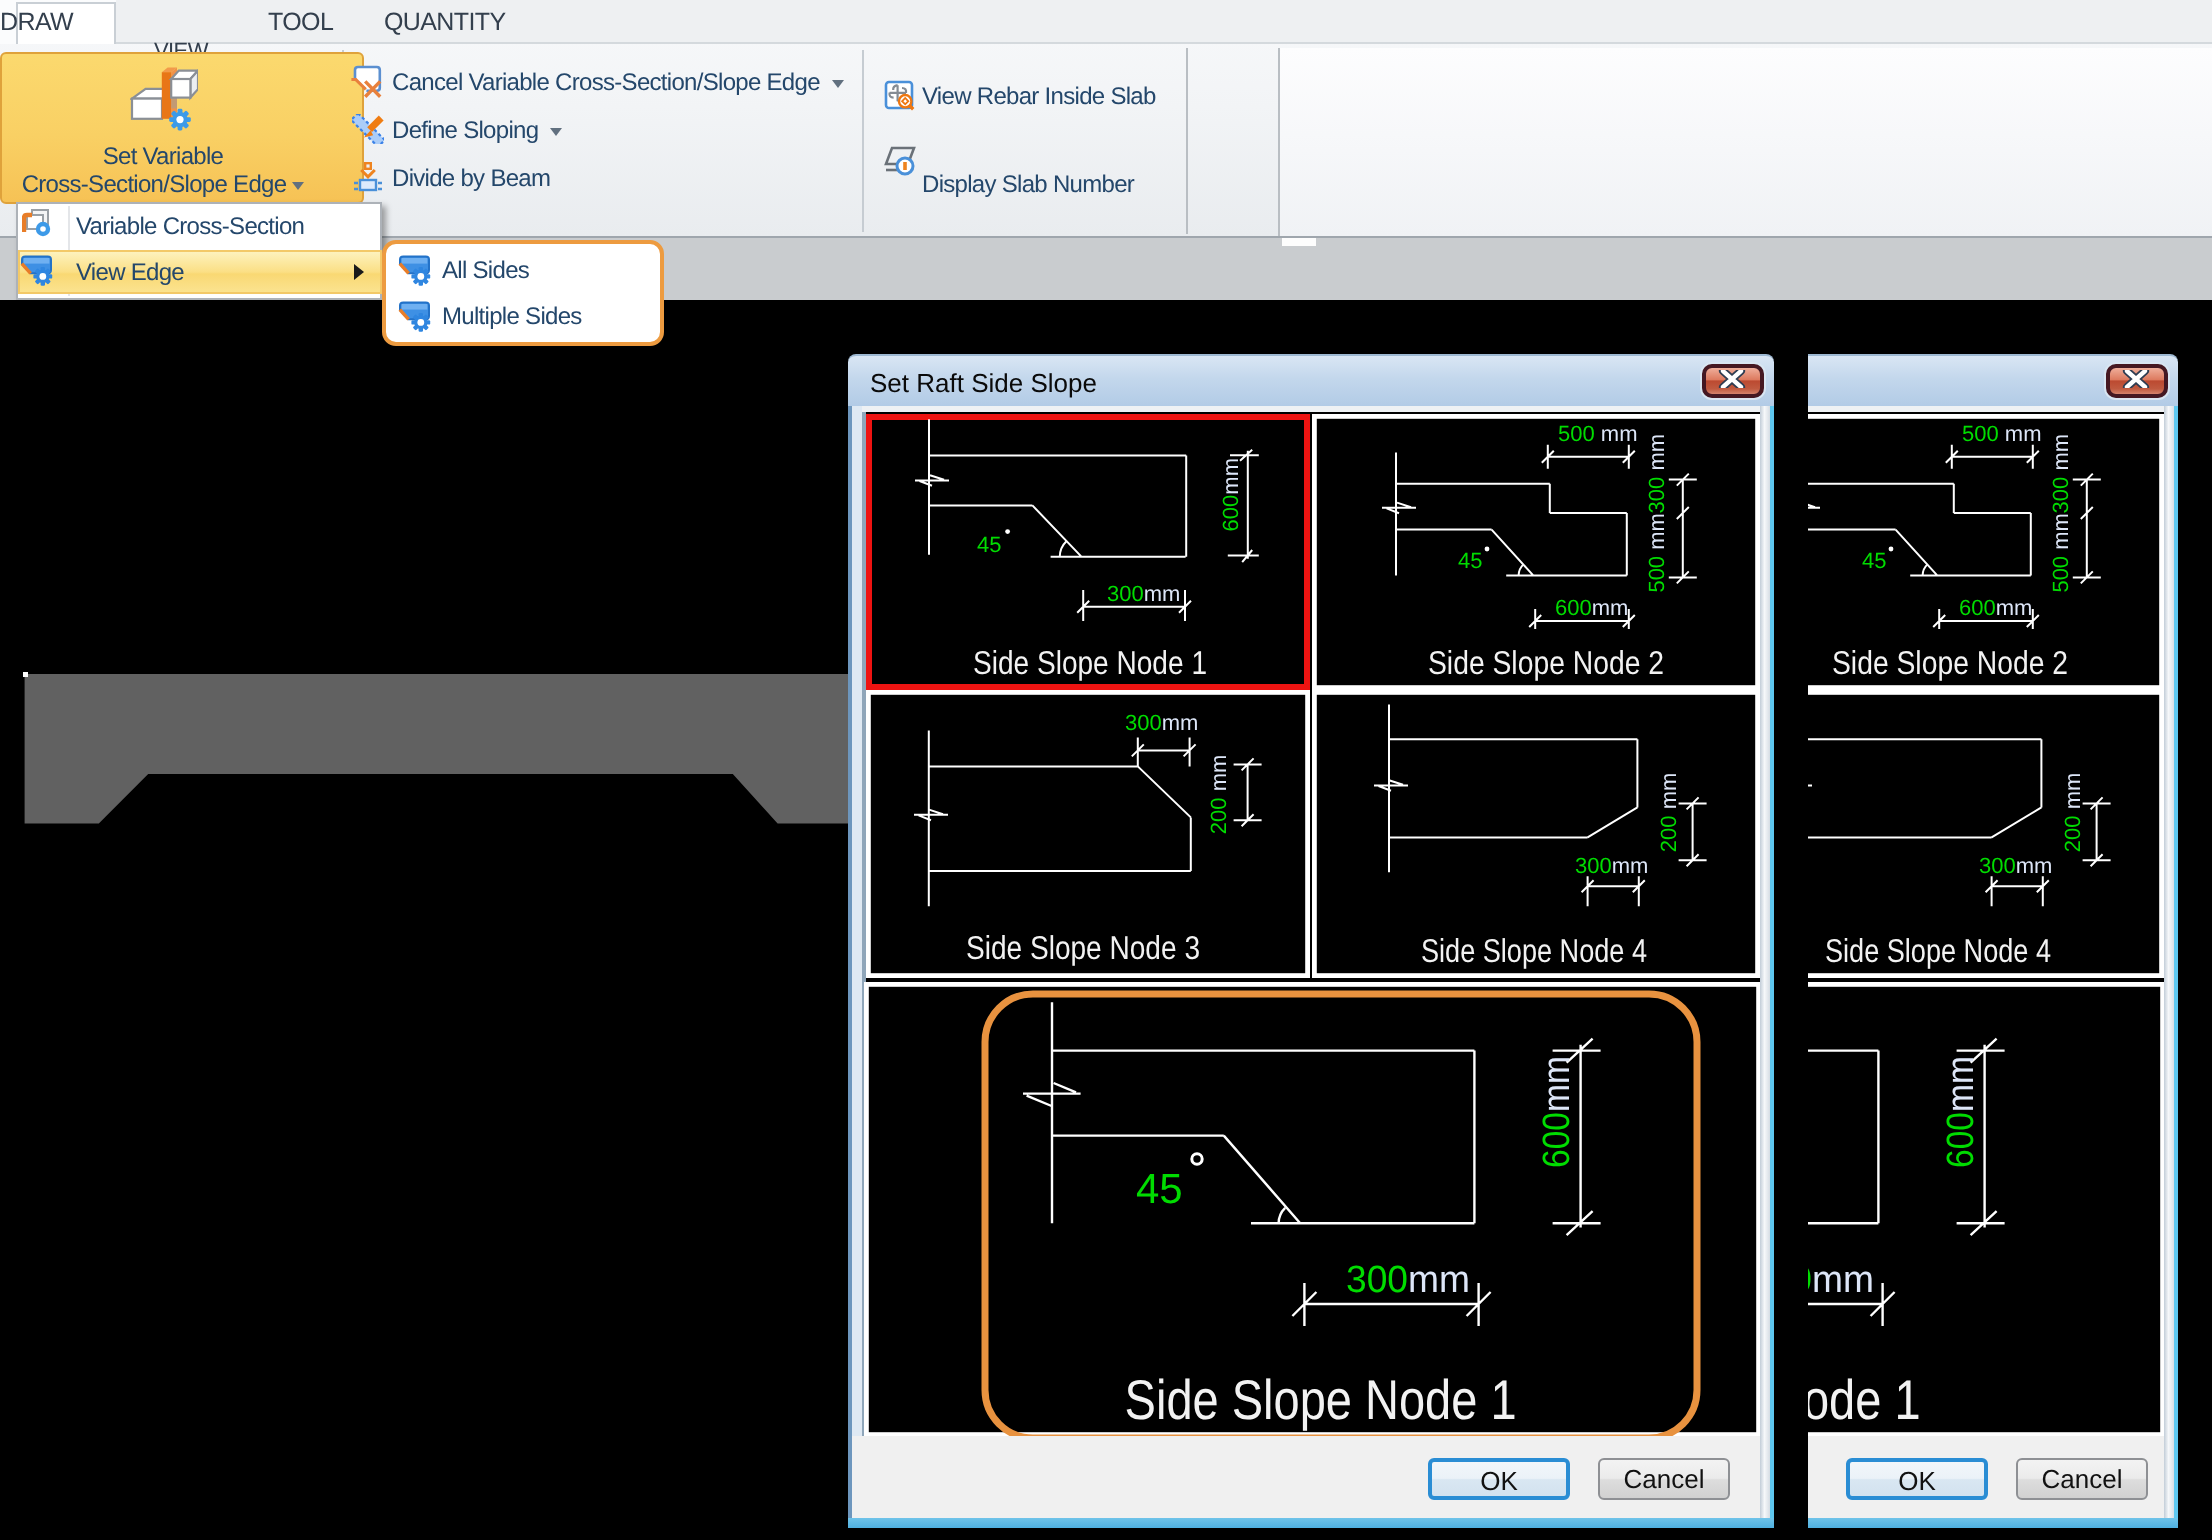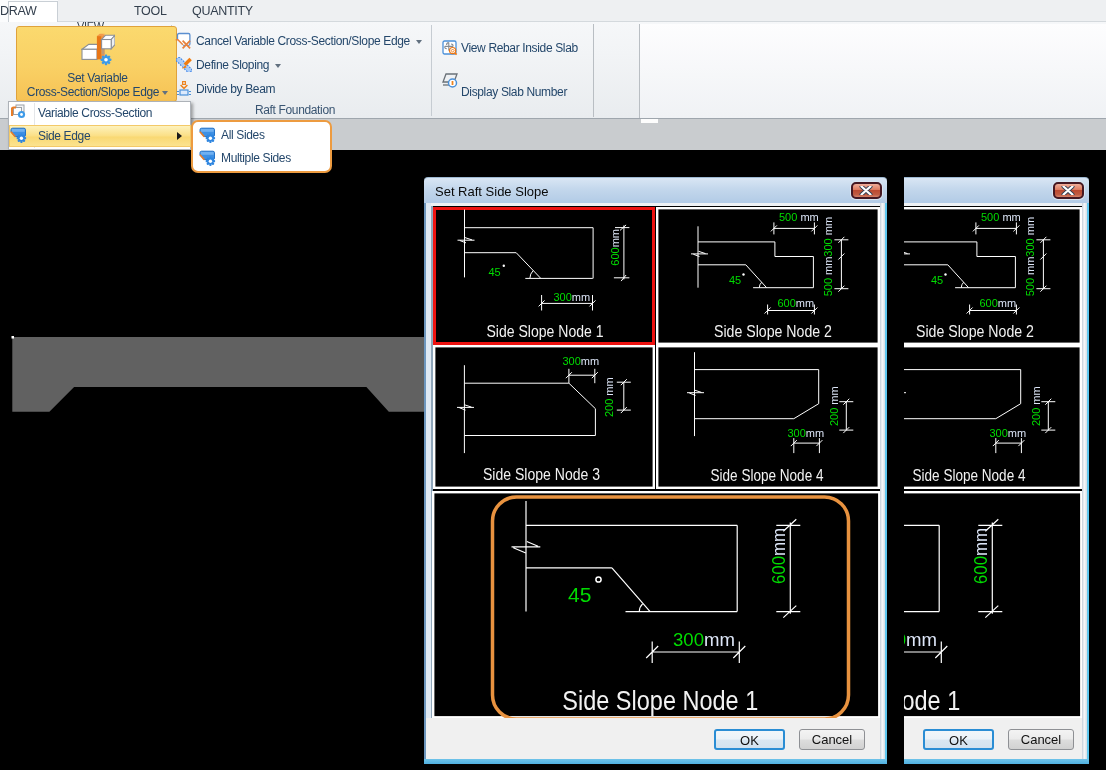--- a/index.html
+++ b/index.html
@@ -42,21 +42,21 @@
   <div class="abs" style="left:0;top:4px;width:58px;font-size:12.5px;letter-spacing:-0.3px;color:#333f4d">DRAW</div>
   <div class="abs" style="left:77px;top:20px;font-size:11px;letter-spacing:-0.3px;color:#333f4d">VIEW</div>
   <div class="abs" style="left:134px;top:4px;font-size:12.5px;letter-spacing:-0.3px;color:#333f4d">TOOL</div>
   <div class="abs" style="left:192px;top:4px;font-size:12.5px;letter-spacing:-0.3px;color:#333f4d">QUANTITY</div>
 
   <div class="abs" style="left:171px;top:25px;width:1px;height:91px;background:#c6ccd2"></div>
   <div class="abs" style="left:431px;top:25px;width:1px;height:91px;background:#c6ccd2"></div>
   <div class="abs" style="left:593px;top:24px;width:1px;height:93px;background:#b9bec3"></div>
   <div class="abs" style="left:639px;top:24px;width:467px;height:94px;background:linear-gradient(180deg,#fdfdfe,#f0f2f5);border-left:1px solid #b9bec3"></div>
 
-  <div class="abs" style="left:16px;top:26px;width:161px;height:76px;border:1px solid #dfa23b;border-radius:3px;background:linear-gradient(180deg,#fbd96e 0%,#f9d064 55%,#f6c255 100%);box-sizing:border-box">
+  <div class="abs" style="left:0;top:26px;width:182px;height:76px;border:1px solid #dfa23b;border-radius:3px;background:linear-gradient(180deg,#fbd96e 0%,#f9d064 55%,#f6c255 100%);box-sizing:border-box">
     <svg class="abs" style="left:64px;top:6px" width="34" height="34" viewBox="0 0 34 34">
       <polygon points="1,16.3 7.8,11.4 22.8,11.4 16,16.3" fill="#fff" stroke="#8a8f96" stroke-width="1.1"></polygon>
       <rect x="1" y="16.3" width="15" height="10.1" fill="#fff" stroke="#8a8f96" stroke-width="1.1"></rect>
       <polygon points="15.9,3.1 18.8,0.8 23.5,0.8 20.6,3.1" fill="#f29a4a"></polygon>
       <polygon points="20.6,3.1 23.5,0.8 23.5,23 20.6,26.4" fill="#f0924a"></polygon>
       <rect x="15.9" y="3.1" width="4.7" height="23.3" fill="#e87617"></rect>
       <rect x="20.6" y="15.8" width="2.9" height="5.4" fill="#c29a74"></rect>
       <polygon points="20.6,6.5 24.4,2.3 34,2.3 30.2,6.5" fill="#fff" stroke="#8a8f96" stroke-width="1.1"></polygon>
       <polygon points="30.2,6.5 34,2.3 34,11.6 30.2,15.8" fill="#eceff2" stroke="#8a8f96" stroke-width="1.1"></polygon>
       <rect x="20.6" y="6.5" width="9.6" height="9.3" fill="#fff" stroke="#8a8f96" stroke-width="1.1"></rect>
@@ -89,21 +89,20 @@
     <polygon points="9.3,8.3 5.9,11.7 10.6,10.6" fill="#f07d12"></polygon>
   </svg>
   <div class="abs nav" style="left:196px;top:58px">Define Sloping&nbsp;&nbsp;<span class="caret"></span></div>
   <svg class="abs" style="left:176px;top:81px" width="16" height="16" viewBox="0 0 16 16">
     <rect x="4" y="9" width="8" height="5" fill="#ddeafc" stroke="#4a90d9" stroke-width="1.2"></rect>
     <path d="M1,10.5 h2 M13,10.5 h2 M1,13.5 h2 M13,13.5 h2" stroke="#4a90d9" stroke-width="1.2"></path>
     <path d="M4.6,4 L8,7.4 L11.4,4" stroke="#ee8420" stroke-width="1.5" fill="none"></path>
     <rect x="6.6" y="0.6" width="2.8" height="2.8" fill="none" stroke="#ee8420" stroke-width="1.2"></rect>
   </svg>
   <div class="abs nav" style="left:196px;top:82px">Divide by Beam</div>
-  <div class="abs nav" style="left:165px;top:103px;width:260px;text-align:center;color:#3a5572">Raft Foundation</div>
 
   <svg class="abs" style="left:442px;top:40px" width="16" height="16" viewBox="0 0 16 16">
     <rect x="1" y="1" width="13" height="13" rx="1.5" fill="#fff" stroke="#4a90d9" stroke-width="1.3"></rect>
     <path d="M6.8,2.6 v8 M2.8,6.4 h8.2 M6.8,2.6 q-2.4,0.4 -2.2,2.4 M11,6.4 q0.4,-2.4 -2,-2.4 M6.8,10.6 q2.4,-0.4 2.2,-2.4 M2.8,6.4 q-0.4,2.4 2,2.4" stroke="#848b93" stroke-width="1.1" fill="none"></path>
     <circle cx="10.6" cy="10.6" r="3.1" fill="#fff" stroke="#ee7711" stroke-width="1.2"></circle>
     <rect x="9.5" y="9.5" width="2.2" height="2.2" fill="none" stroke="#ee7711" stroke-width="0.9" transform="rotate(45 10.6 10.6)"></rect>
     <path d="M12.9,12.9 L14.6,14.6" stroke="#ee7711" stroke-width="1.7"></path>
   </svg>
   <div class="abs nav" style="left:461px;top:41px">View Rebar Inside Slab</div>
   <svg class="abs" style="left:442px;top:73px" width="16" height="15" viewBox="0 0 16 15">
@@ -133,21 +132,21 @@
   <rect x="2.5" y="3.5" width="8" height="7" fill="#fff" stroke="#9aa0a6" stroke-width="1"></rect>
   <path d="M1,12 L1,5 Q1,3.5 2.5,3.5 L5,3.5" fill="none" stroke="#e87d28" stroke-width="2.2"></path>
   <circle cx="10.5" cy="10.5" r="3.6" fill="#3d9ae8"></circle>
   <circle cx="10.5" cy="10.5" r="1.4" fill="#fff"></circle>
 </svg>
 <div class="abs nav" style="left:38px;top:106px">Variable Cross-Section</div>
 <div class="abs" style="left:8.5px;top:124.8px;width:182px;height:22.6px;background:linear-gradient(180deg,#fdf2bd 0%,#fbdf85 50%,#f9d873 55%,#fbe38f 100%);border:1px solid #f3c968;box-sizing:border-box"></div>
 <svg class="abs" style="left:10px;top:127px" width="17" height="16" viewBox="0 0 17 16">
   <use href="#icoSlope"></use>
 </svg>
-<div class="abs nav" style="left:38px;top:129px">Side Edge</div>
+<div class="abs nav" style="left:38px;top:129px">View Edge</div>
 <div class="abs" style="left:177px;top:132px;width:0;height:0;border-top:4.5px solid transparent;border-bottom:4.5px solid transparent;border-left:5.5px solid #1a1a1a"></div>
 
 <div class="abs" style="left:191px;top:119.5px;width:141px;height:53.2px;background:#fff;border:2.5px solid #ed9b40;border-radius:7px;box-sizing:border-box"></div>
 <svg class="abs" style="left:199px;top:127px" width="17" height="16" viewBox="0 0 17 16">
   <use href="#icoSlope"></use>
 </svg>
 <div class="abs nav" style="left:221px;top:128px">All Sides</div>
 <svg class="abs" style="left:199px;top:150px" width="17" height="16" viewBox="0 0 17 16">
   <use href="#icoSlope"></use>
 </svg>

